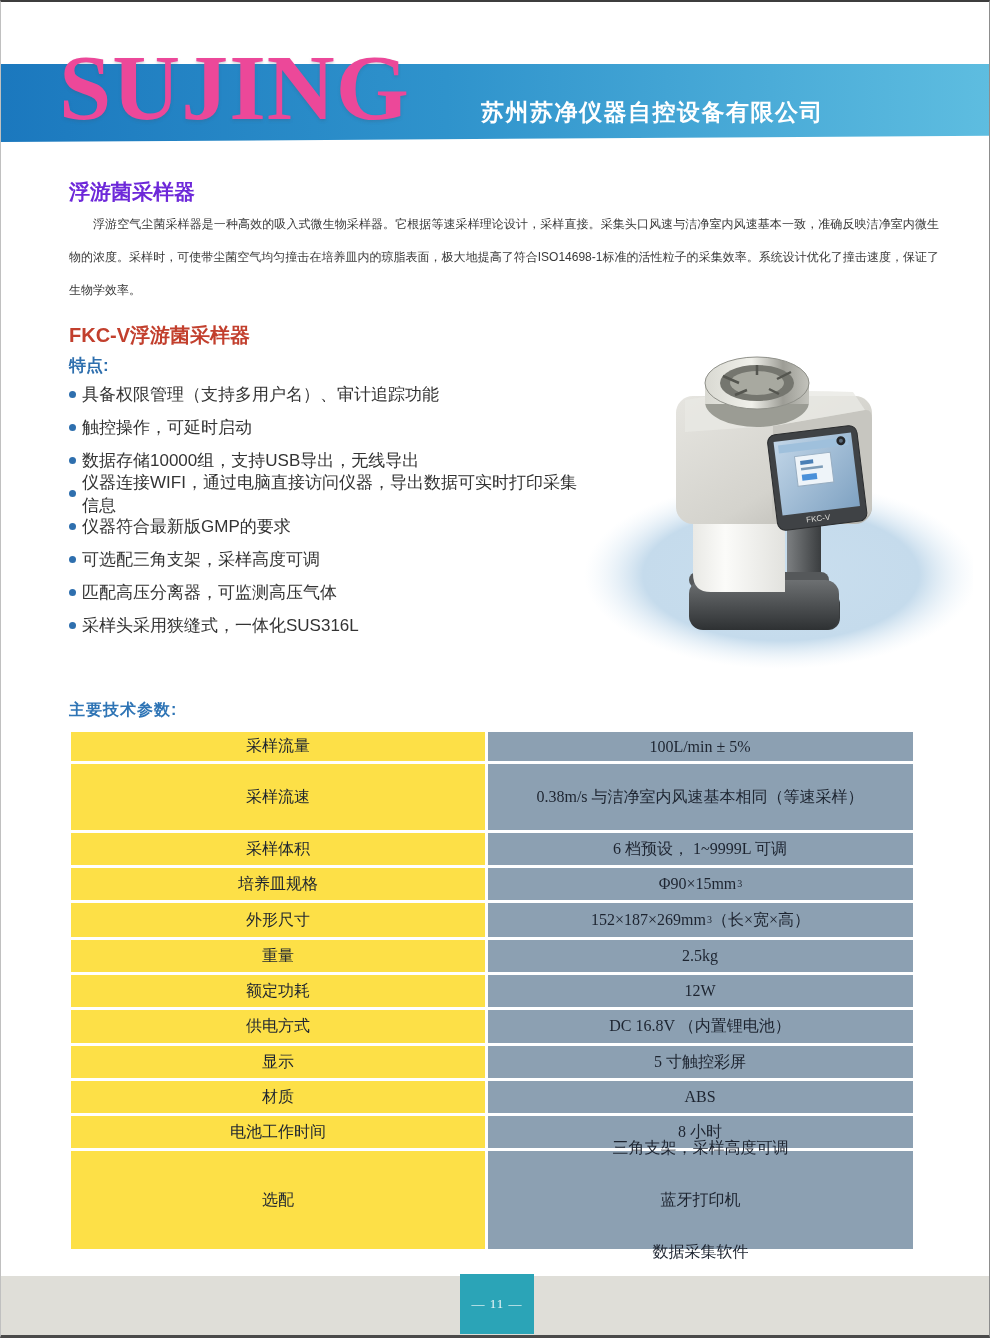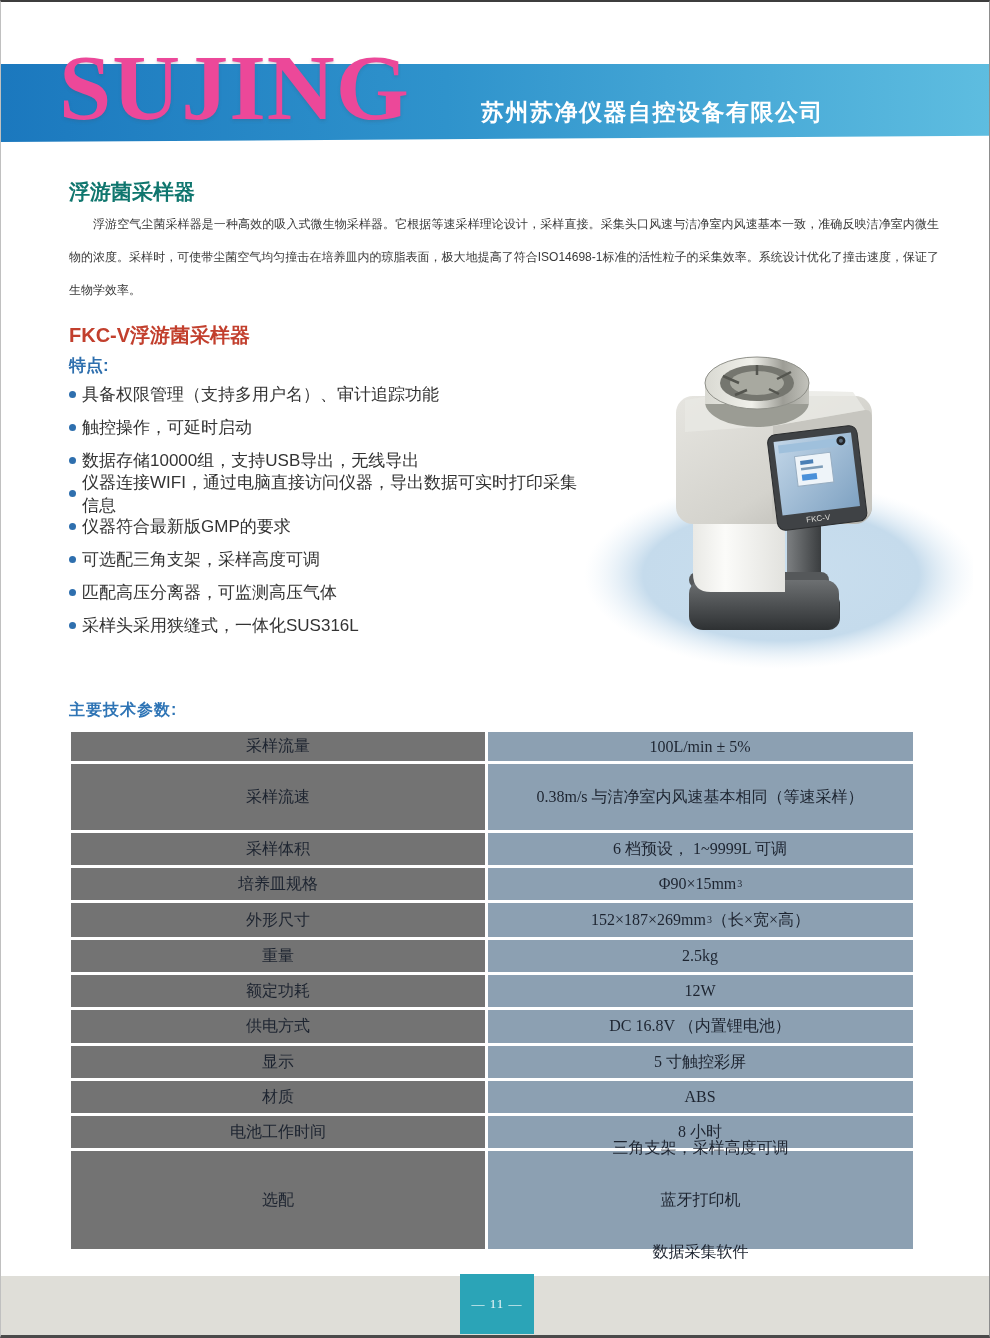--- a/index.html
+++ b/index.html
@@ -11,40 +11,40 @@
   
   .band{position:absolute;left:0;top:62px;width:990px;height:78px;
         background:linear-gradient(90deg,#1b78be 0%,#2f93cc 45%,#5ebde0 100%);
         clip-path:polygon(0 0,100% 0,100% 92%,0 100%);}
   .logo{position:absolute;left:58px;top:36px;font-family:Liberation Serif, serif;
         font-weight:bold;font-size:94px;line-height:1.05;color:#ec4899;letter-spacing:1px;
         text-shadow:0 2px 3px rgba(60,90,120,0.25);}
   .company{position:absolute;left:480px;top:95px;font-size:23px;font-weight:bold;color:#ffffff;letter-spacing:1.5px;}
 
   
-  .title-main{position:absolute;left:68px;top:176px;font-size:21px;font-weight:bold;color:#0f766e;}
+  .title-main{position:absolute;left:68px;top:176px;font-size:21px;font-weight:bold;color:#6d28d9;}
   .intro-p{position:absolute;left:68px;top:206px;width:870px;font-size:12px;line-height:33px;
            color:#383838;text-indent:2em;text-align:justify;}
 
   
   .fkc-title{position:absolute;left:68px;top:320px;font-size:20px;font-weight:bold;color:#c23f2d;}
   .feat-label{position:absolute;left:68px;top:352px;font-size:17px;font-weight:600;color:#2e6fae;}
   .features{position:absolute;left:68px;top:376px;margin:0;padding:0;list-style:none;width:520px;}
   .features li{display:flex;align-items:center;height:33px;font-size:17px;color:#333333;}
   .dot{flex:0 0 auto;width:7px;height:7px;border-radius:50%;background:#2e6fae;margin-right:6px;}
 
   .figure{position:absolute;left:572px;top:338px;width:400px;height:330px;}
 
   
   .spec-title{position:absolute;left:68px;top:698px;font-size:16px;font-weight:600;color:#2e74b5;letter-spacing:1px;}
   .spec-table{position:absolute;left:70px;top:730px;width:842px;}
   .spec-row{display:flex;margin-bottom:3px;}
   .cell{display:flex;align-items:center;justify-content:center;
         font-family:"Liberation Serif","DejaVu Serif",serif;font-size:16px;color:#1d2430;text-align:center;}
-  .cell.label{width:414px;background:#737373;margin-right:3px;}
+  .cell.label{width:414px;background:#fde047;margin-right:3px;}
   .cell.value{flex:1;background:#8ca0b2;}
   .cell sup{font-size:10px;line-height:0;margin-left:1px;}
   .cell.multiline{flex-direction:column;justify-content:center;gap:20px;}
   .cell.multiline div{line-height:32px;}
 
   
   .footer-band{position:absolute;left:0;top:1274px;width:990px;height:59px;background:#dfded8;}
   .page-num-box{position:absolute;left:459px;top:1272px;width:74px;height:60px;background:#2ba4b7;
                 display:flex;align-items:center;justify-content:center;}
   .page-num{font-family:"Liberation Serif","DejaVu Serif",serif;font-size:13px;color:#eef8f9;letter-spacing:1px;}

